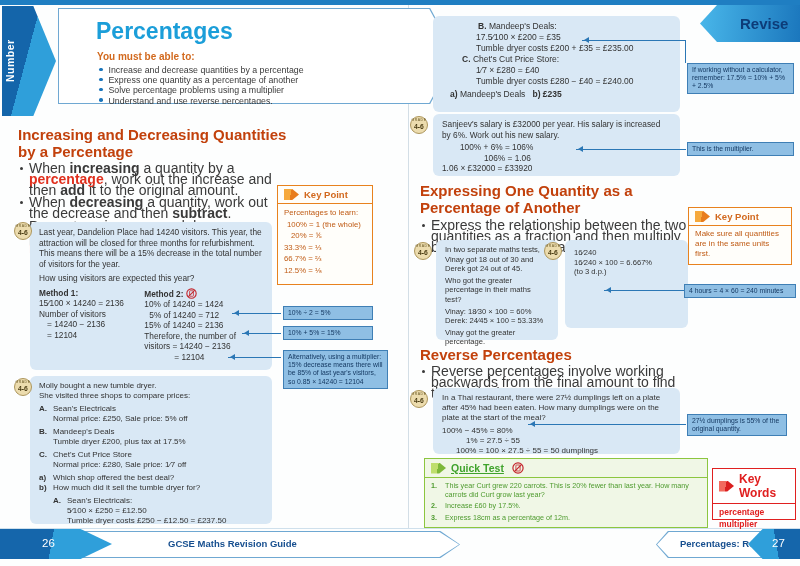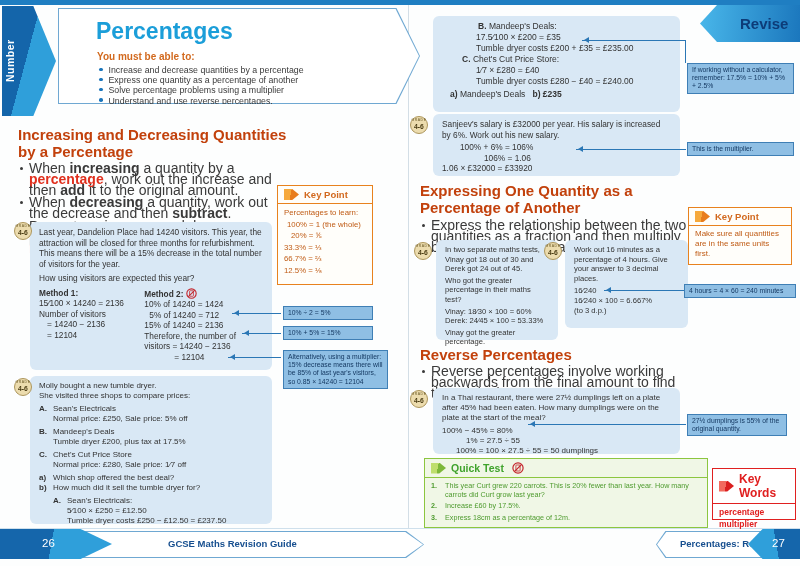--- a/index.html
+++ b/index.html
@@ -9,21 +9,21 @@
   .b{font-weight:700;}
   .r{font-weight:700;color:#e0301e;}
   
   .topbar{left:0;top:0;width:800px;height:5px;background:#1f7ec2;}
   .gutter{left:408px;top:5px;width:1px;height:523px;background:#d3dee6;}
   .footrule{left:0;top:528px;width:800px;height:1px;background:#cfe0ec;}
   
   .spine{left:2px;top:6px;width:54px;height:110px;background:linear-gradient(105deg,#1465aa 0 46%,#2f9fda 46%);clip-path:polygon(0 0,58% 0,100% 50%,58% 100%,0 100%);}
   .spine span{position:absolute;left:2px;top:0;width:26px;height:110px;color:#fff;font-weight:700;font-size:10.5px;letter-spacing:.5px;writing-mode:vertical-rl;transform:rotate(180deg);text-align:center;}
   
-  .pt-out{background:#6fa8d2;}
+  .pt-out{background:#6fa8d2;padding-left:36px;}
   .pt-in{position:absolute;inset:1px;background:#fff;}
   .clip-r{clip-path:polygon(0 0,93.5% 0,100% 50%,93.5% 100%,0 100%);}
   .clip-r2{clip-path:polygon(0 0,95% 0,100% 50%,95% 100%,0 100%);}
   .clip-l{clip-path:polygon(7% 0,100% 0,100% 100%,7% 100%,0 50%);}
   .hdr{left:58px;top:8px;width:362px;height:96px;}
   .hdr-title{position:absolute;left:38px;top:10px;font-size:23px;font-weight:700;color:#1b9ed9;}
   .hdr-lead{position:absolute;left:39px;top:43px;font-size:10px;font-weight:700;color:#d2691e;}
   .hdr-bullets{position:absolute;left:41px;top:57px;font-size:8.8px;line-height:10.2px;color:#3a3a3a;}
   .hdr-bullets div::before{content:"";display:inline-block;width:3.5px;height:3.5px;border-radius:50%;background:#1b75bb;margin-right:6px;vertical-align:2px;}
   
@@ -49,21 +49,21 @@
   .fhead{display:flex;align-items:center;gap:5px;padding:3px 6px;}
   .fbody{padding:3px 6px;}
   .chev{display:inline-block;width:15px;height:11px;clip-path:polygon(0 0,55% 0,100% 50%,55% 100%,0 100%);flex:0 0 auto;}
   .kp{border:1.5px solid #e8821e;}
   .kp .fhead{border-bottom:1.5px solid #e8821e;}
   .kp .ft{color:#d2691e;font-weight:700;font-size:9.5px;}
   .kp .fbody{color:#c05c16;}
   .chev-o{background:linear-gradient(100deg,#f6a93c 0 45%,#e87d1e 45%);}
   .qt{border:1.5px solid #8cc63f;background:#f0f7e6;}
   .qt .fhead{border-bottom:1.5px solid #8cc63f;}
-  .qt .ft{color:#3fa32c;font-weight:700;font-size:10.5px;}
+  .qt .ft{color:#3fa32c;font-weight:700;font-size:10.5px;text-decoration:underline;}
   .chev-g{background:linear-gradient(100deg,#bede6d 0 45%,#7db83a 45%);}
   .qt-item{display:flex;gap:4px;font-size:7.2px;line-height:9.2px;color:#4e9b2e;margin-bottom:2px;}
   .qt-item .n{font-weight:700;flex:0 0 10px;}
   .kw{border:1.5px solid #e02020;background:#fff;}
   .kw .fhead{border-bottom:1.5px solid #e02020;}
   .kw .ft{color:#e02020;font-weight:700;font-size:12px;}
   .chev-red{background:linear-gradient(100deg,#f26a5e 0 45%,#da1f1f 45%);}
   .kw .fbody{color:#e02020;font-weight:700;font-size:8.5px;line-height:11.5px;}
   
   .f-label{font-size:9.5px;font-weight:700;color:#174f8f;}
@@ -258,21 +258,20 @@
     <div style="margin-top:2px;">Vinay: 18⁄30 × 100 = 60%</div>
     <div>Derek: 24⁄45 × 100 = 53.33%</div>
     <div style="margin-top:2px;">Vinay got the greater percentage.</div>
   </div>
 
   <div class="abs grade" style="left:544px;top:242px;">
     <span class="g-top">GRADE</span>
     <span class="g-num">4-6</span>
   </div>
   <div class="abs ebox" style="left:565px;top:240px;width:123px;height:88px;font-size:7.6px;line-height:9.6px;">
-    <div>Work out 16 minutes as a percentage of 4 hours. Give your answer to 3 decimal places.</div>
     <div style="margin-top:3px;">16⁄240</div>
     <div>16⁄240 × 100 = 6.667%</div>
     <div>(to 3 d.p.)</div>
   </div>
 
   <div class="abs fbox kp" style="left:688px;top:207px;width:104px;height:58px;">
     <div class="fhead">
       <span class="chev chev-o"></span>
       <span class="ft">Key Point</span>
     </div>

